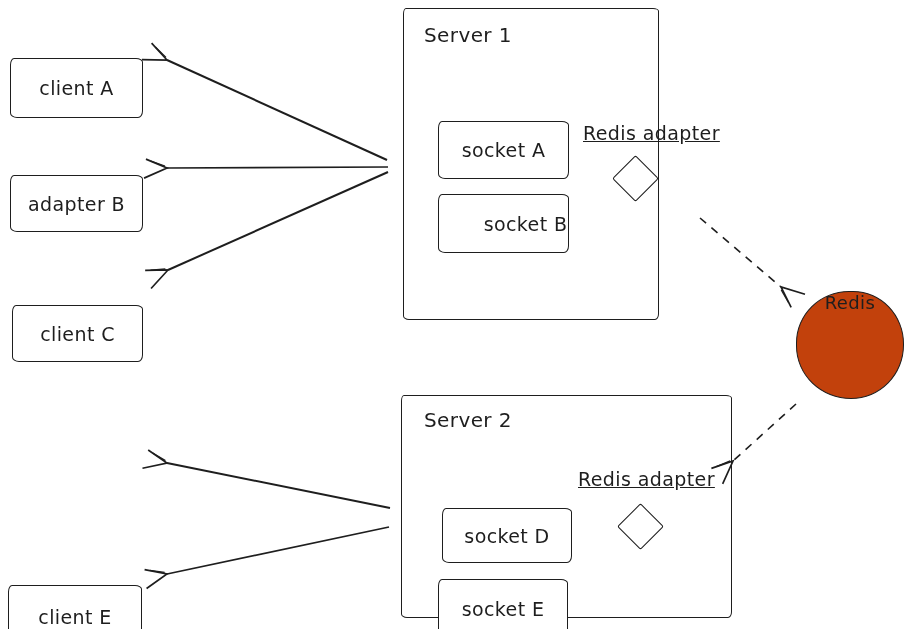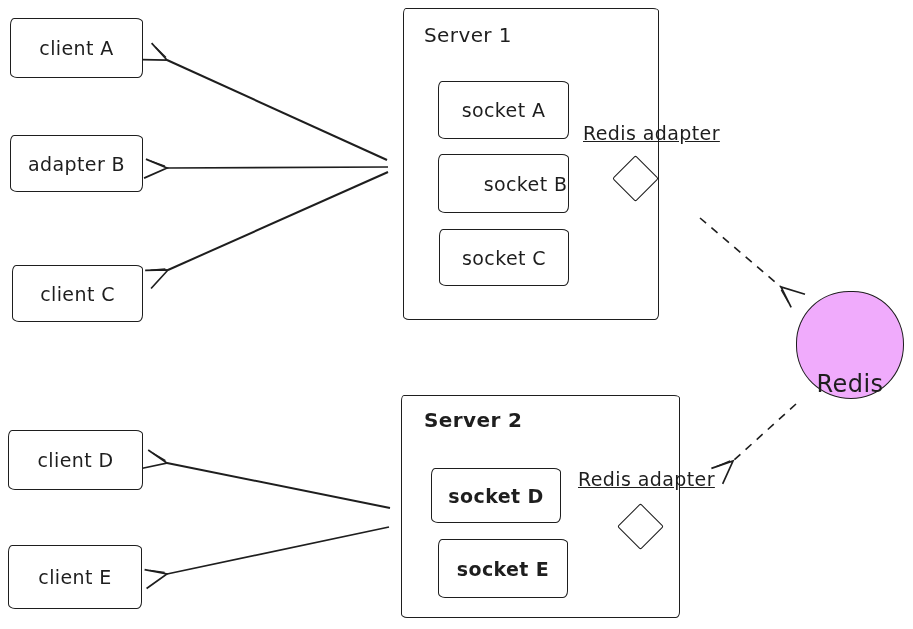--- a/index.html
+++ b/index.html
@@ -16,20 +16,21 @@
     position: absolute;
     border: 1.8px solid #1e1e1e;
     border-radius: 4px 7px 5px 7px / 7px 4px 7px 5px;
     background: #ffffff;
     display: flex;
     align-items: center;
     justify-content: center;
     font-size: 19px;
     letter-spacing: 0.4px;
     box-sizing: border-box;
+    margin-top: 40px;
   }
   .server {
     position: absolute;
     border: 1.9px solid #1e1e1e;
     border-radius: 3px 6px 4px 6px / 6px 3px 6px 4px;
     background: transparent;
     box-sizing: border-box;
   }
   .server-title {
     position: absolute;
@@ -53,25 +54,25 @@
     transform: rotate(45deg);
     border-radius: 2px;
     box-sizing: border-box;
   }
   .circle-node {
     position: absolute;
     width: 108px;
     height: 108px;
     border: 1.9px solid #1e1e1e;
     border-radius: 50% 48% 50% 52% / 49% 50% 51% 50%;
-    background: #f0abfc;
+    background: #c2410c;
     display: flex;
-    align-items: flex-end;
+    align-items: flex-start;
     justify-content: center;
-    font-size: 24px;
+    font-size: 18px;
     letter-spacing: 0.4px;
     box-sizing: border-box;
   }
   #arrows {
     position: absolute;
     left: 0; top: 0;
     width: 913px; height: 629px;
     pointer-events: none;
   }
 </style>
@@ -98,45 +99,39 @@
 
   <div class="node" style="left:10px; top:18px; width:133px; height:60px;">
     <span>client A</span>
   </div>
   <div class="node" style="left:10px; top:135px; width:133px; height:57px;">
     <span>adapter B</span>
   </div>
   <div class="node" style="left:12px; top:265px; width:131px; height:57px;">
     <span>client C</span>
   </div>
-  <div class="node" style="left:8px; top:430px; width:135px; height:60px;">
-    <span>client D</span>
-  </div>
   <div class="node" style="left:8px; top:545px; width:134px; height:64px;">
     <span>client E</span>
   </div>
 
   <div class="server" style="left:403px; top:8px; width:256px; height:312px;">
     <div class="server-title" style="left:20px; top:14px;">Server 1</div>
     <div class="node" style="left:34px; top:72px; width:131px; height:58px;">
       <span>socket A</span>
     </div>
     <div class="node" style="left:34px; top:145px; width:131px; height:59px;padding-left:44px;">
       <span>socket B</span>
     </div>
-    <div class="node" style="left:35px; top:220px; width:130px; height:57px;">
-      <span>socket C</span>
-    </div>
   </div>
   <div class="adapter-label" style="left:583px; top:122px;">Redis adapter</div>
   <div class="diamond" style="left:619px; top:162px;"></div>
 
-  <div class="server" style="left:401px; top:395px; width:279px; height:223px;font-weight:bold;">
+  <div class="server" style="left:401px; top:395px; width:331px; height:223px;">
     <div class="server-title" style="left:22px; top:12px;">Server 2</div>
-    <div class="node" style="left:29px; top:72px; width:130px; height:55px;">
+    <div class="node" style="left:40px; top:72px; width:130px; height:55px;">
       <span>socket D</span>
     </div>
     <div class="node" style="left:36px; top:143px; width:130px; height:59px;text-align:center;">
       <span>socket E</span>
     </div>
   </div>
   <div class="adapter-label" style="left:578px; top:468px;">Redis adapter</div>
   <div class="diamond" style="left:624px; top:510px;"></div>
 
   <div class="circle-node" style="left:796px; top:291px;">

